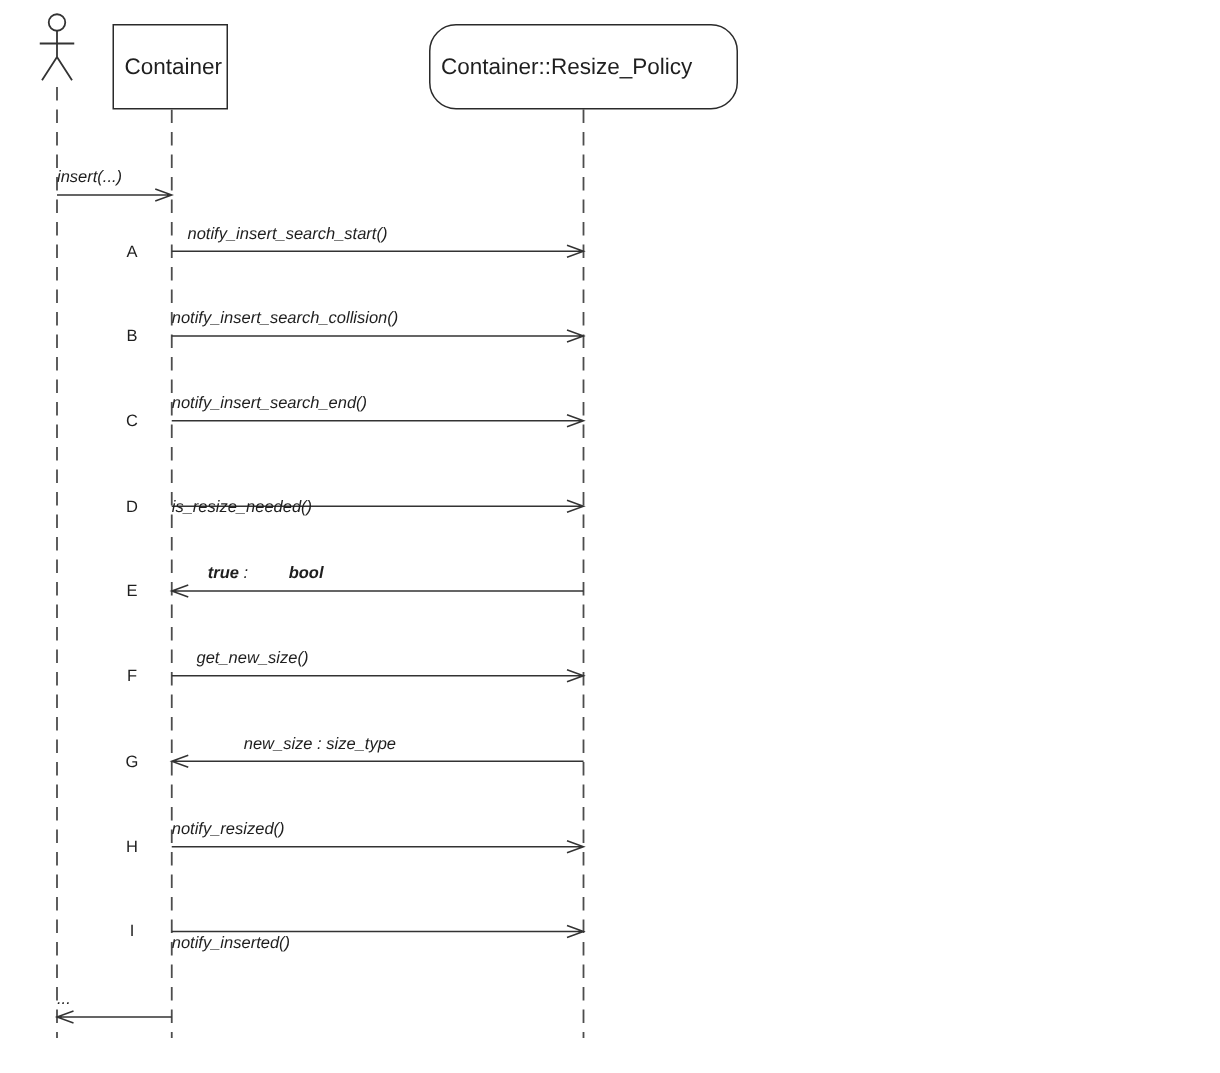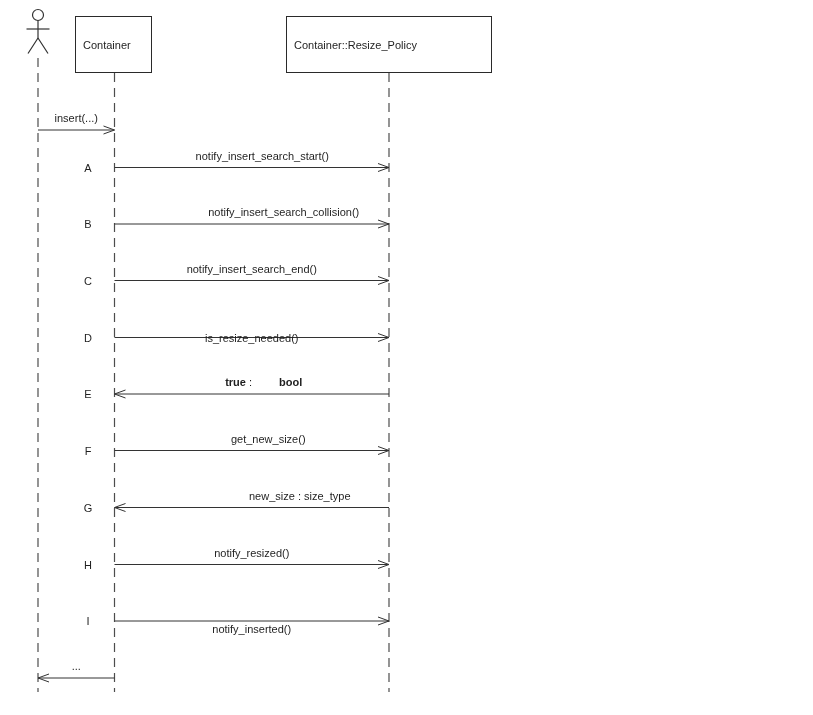--- a/index.html
+++ b/index.html
@@ -37,34 +37,35 @@
     fill: none;
   }
   .obj-box {
     position: absolute;
     box-sizing: border-box;
     border: 1.5px solid #2a2a2a;
     background: #ffffff;
     display: flex;
     align-items: center;
     padding-left: 7px;
-    font-size: 11px;
+    font-size: 15px;
     color: #1f1f1f;
     white-space: nowrap;
   }
   #box-container { left: 75px; top: 16px; width: 77px; height: 57px; }
-  #box-policy   { left: 286px; top: 16px; width: 206px; height: 57px; }
+  #box-policy   { left: 286px; top: 16px; width: 206px; height: 57px; border-radius: 18px; }
   .msg-label {
     position: absolute;
     height: 13px;
     line-height: 13px;
     font-size: 11px;
     color: #1f1f1f;
-    text-align: center;
+    text-align: left;
     white-space: nowrap;
+    font-style: italic;
   }
   .msg-label .b { font-weight: bold; margin-left: 24px; }
   .msg-letter {
     position: absolute;
     width: 30px;
     height: 16px;
     line-height: 16px;
     font-size: 11px;
     color: #1f1f1f;
     text-align: center;
@@ -108,21 +109,21 @@
   </div>
 
   <div class="obj-box" id="box-policy">
     <span>Container::Resize_Policy</span>
   </div>
 
   <div id="messages-layer">
       <div class="msg-label" style="left: 38px; width: 76.5px; top: 112px;">insert(...)</div>
       <div class="msg-label" style="left: 125px; width: 274.5px; top: 149.5px;">notify_insert_search_start()</div>
       <div class="msg-letter" style="left: 73px; top: 159.5px;">A</div>
-      <div class="msg-label" style="left: 114.5px; width: 274.5px; top: 206px; margin-left: 32px;">notify_insert_search_collision()</div>
+      <div class="msg-label" style="left: 114.5px; width: 274.5px; top: 206px;">notify_insert_search_collision()</div>
       <div class="msg-letter" style="left: 73px; top: 216px;">B</div>
       <div class="msg-label" style="left: 114.5px; width: 274.5px; top: 262.5px;">notify_insert_search_end()</div>
       <div class="msg-letter" style="left: 73px; top: 272.5px;">C</div>
       <div class="msg-label" style="left: 114.5px; width: 274.5px; top: 319.5px; margin-top: 12px;">is_resize_needed()</div>
       <div class="msg-letter" style="left: 73px; top: 329.5px;">D</div>
       <div class="msg-label" style="left: 114.5px; width: 274.5px; top: 376px;"><span class="b">true</span><span> : </span><span class="b">bool</span></div>
       <div class="msg-letter" style="left: 73px; top: 386px;">E</div>
       <div class="msg-label" style="left: 131px; width: 274.5px; top: 432.5px;">get_new_size()</div>
       <div class="msg-letter" style="left: 73px; top: 442.5px;">F</div>
       <div class="msg-label" style="left: 114.5px; width: 274.5px; top: 489.5px; margin-left: 48px;">new_size : size_type</div>

